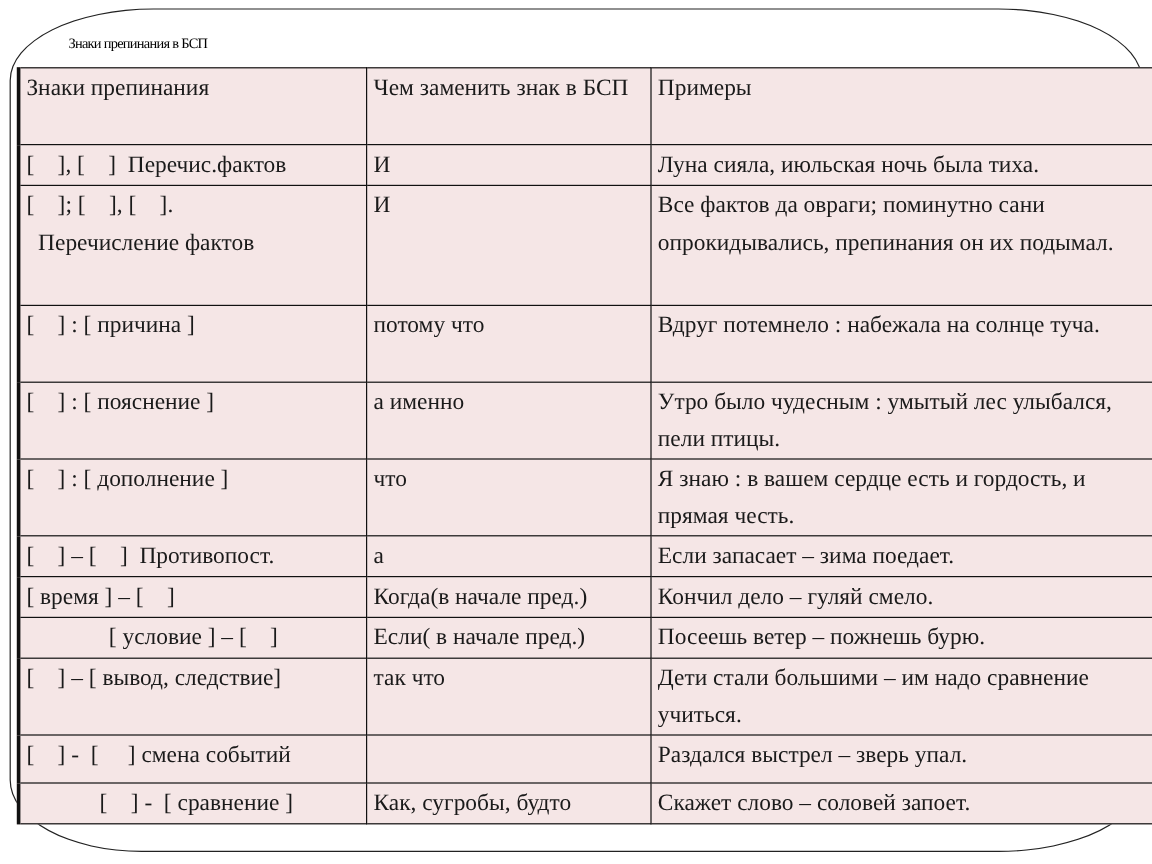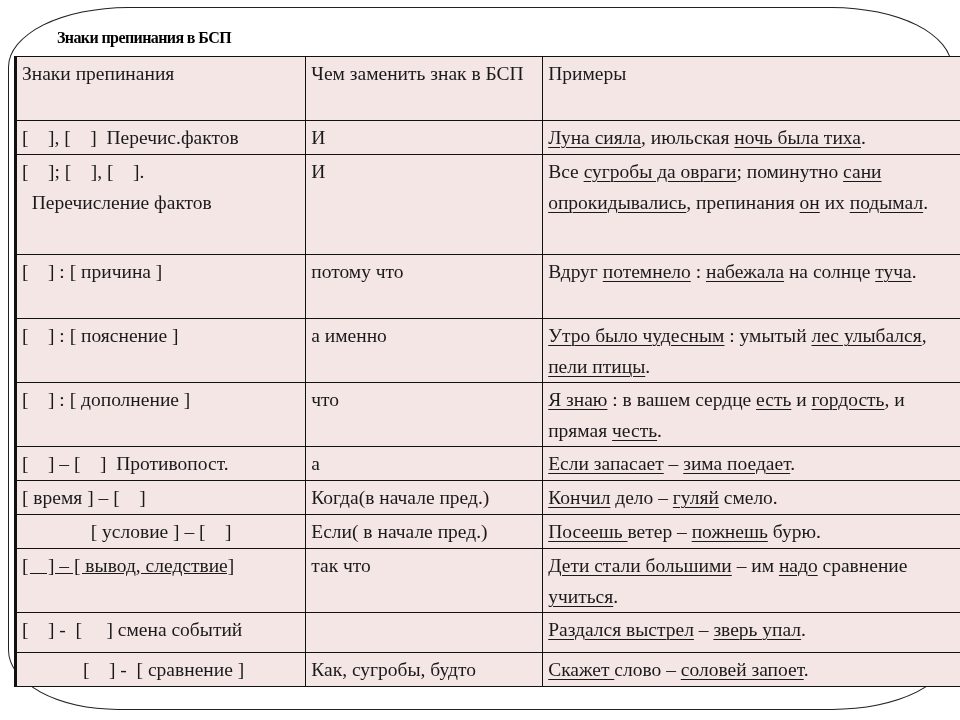--- a/index.html
+++ b/index.html
@@ -22,22 +22,22 @@
       width: 944px;
       height: 703px;
       border: 1px solid #222;
       border-radius: 120px 120px 120px 110px / 60px 60px 60px 60px;
       box-sizing: border-box;
     }
     .title {
       position: absolute;
       left: 57px;
       top: 29px;
-      font-size: 16px;
-      font-weight: bold;
+      font-size: 12px;
+      font-weight: normal;
       letter-spacing: -0.6px;
       color: #000;
     }
     .tbl {
       position: absolute;
       left: 14px;
       top: 56px;
       width: 960px;
       border-collapse: collapse;
       background: #f5e6e6;
@@ -50,21 +50,21 @@
       vertical-align: top;
       padding: 1px 5px 0 5px;
       overflow: hidden;
     }
     .tbl tr td:first-child {
       border-left: 3px solid #111;
     }
     .c1 { width: 283px; }
     .c2 { width: 231px; }
     .c3 { width: 420px; }
-    .u { text-decoration: underline; text-underline-offset: 3px; text-decoration-thickness: 1px; }
+    .u { text-underline-offset: 3px; text-decoration-thickness: 1px; }
   </style>
 </head>
 <body>
 
 <div class="frame"></div>
 
 <div class="title">Знаки препинания в БСП</div>
 
 <table class="tbl">
   <colgroup>
@@ -82,21 +82,21 @@
   <tbody id="tbody">
       <tr style="height: 34px;">
         <td style="white-space: pre-wrap;">[    ], [    ]  Перечис.фактов</td>
         <td>И</td>
         <td><span class="u">Луна сияла</span><span>, июльская </span><span class="u">ночь была тиха</span><span>.</span></td>
       </tr>
       <tr style="height: 100px;">
         <td style="white-space: pre-wrap;">[    ]; [    ], [    ].
   Перечисление фактов</td>
         <td>И</td>
-        <td><span>Все </span><span class="u">сугробы да овраги</span><span>; поминутно </span><span class="u">сани опрокидывались</span><span>, препинания </span><span class="u">он</span><span> их </span><span class="u">подымал</span><span>.</span></td>
+        <td><span>Все </span><span class="u">фактов да овраги</span><span>; поминутно </span><span class="u">сани опрокидывались</span><span>, препинания </span><span class="u">он</span><span> их </span><span class="u">подымал</span><span>.</span></td>
       </tr>
       <tr style="height: 64px;">
         <td style="white-space: pre-wrap;">[    ] : [ причина ]</td>
         <td>потому что</td>
         <td><span>Вдруг </span><span class="u">потемнело</span><span> : </span><span class="u">набежала</span><span> на солнце </span><span class="u">туча</span><span>.</span></td>
       </tr>
       <tr style="height: 64px;">
         <td style="white-space: pre-wrap;">[    ] : [ пояснение ]</td>
         <td>а именно</td>
         <td><span class="u">Утро было чудесным</span><span> : умытый </span><span class="u">лес улыбался</span><span>, </span><span class="u">пели птицы</span><span>.</span></td>
@@ -115,21 +115,21 @@
         <td style="white-space: pre-wrap;">[ время ] – [    ]</td>
         <td>Когда(в начале пред.)</td>
         <td><span class="u">Кончил</span><span> дело – </span><span class="u">гуляй</span><span> смело.</span></td>
       </tr>
       <tr style="height: 34px;">
         <td style="white-space: pre-wrap; text-align: center;">[ условие ] – [    ]</td>
         <td>Если( в начале пред.)</td>
         <td><span class="u">Посеешь </span><span>ветер – </span><span class="u">пожнешь</span><span> бурю.</span></td>
       </tr>
       <tr style="height: 64px;">
-        <td style="white-space: pre-wrap; text-decoration: underline;">[    ] – [ вывод, следствие]</td>
+        <td style="white-space: pre-wrap;">[    ] – [ вывод, следствие]</td>
         <td>так что</td>
         <td><span class="u">Дети стали большими</span><span> – им </span><span class="u">надо</span><span> сравнение </span><span class="u">учиться</span><span>.</span></td>
       </tr>
       <tr style="height: 40px;">
         <td style="white-space: pre-wrap;">[    ] -  [     ] смена событий</td>
         <td></td>
         <td><span class="u">Раздался выстрел</span><span> – </span><span class="u">зверь упал</span><span>.</span></td>
       </tr>
       <tr style="height: 34px;">
         <td style="white-space: pre-wrap; text-align: center;"> [    ] -  [ сравнение ]</td>

